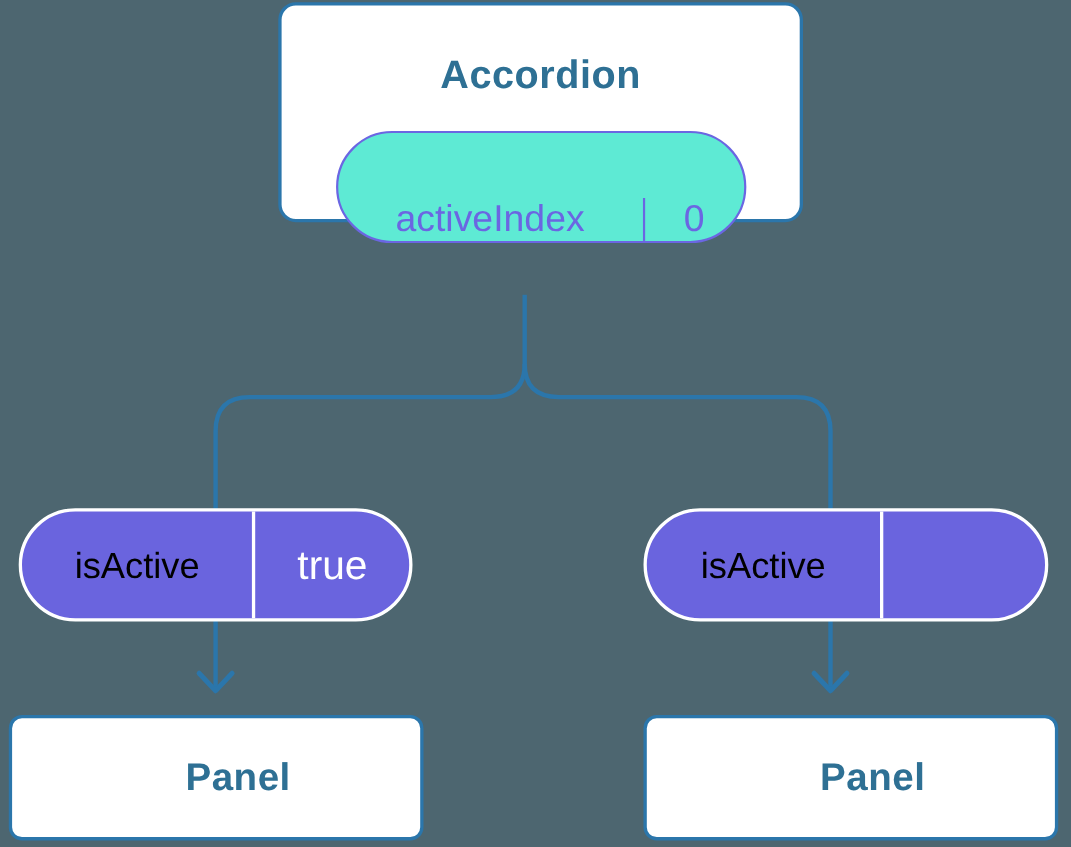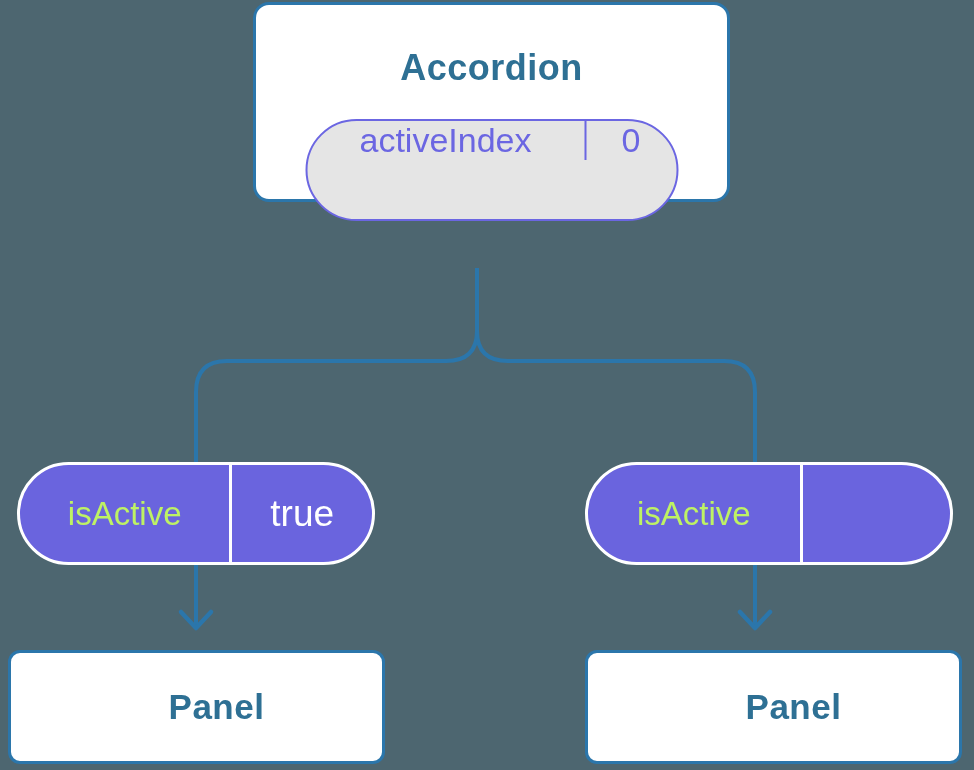--- a/index.html
+++ b/index.html
@@ -57,22 +57,22 @@
   }
   .prop-pill {
     position: absolute;
     left: 50%; top: 114px;
     transform: translateX(-50%);
     width: 373px; height: 102px;
     border: 2.5px solid #6b66e2;
     border-radius: 52px;
     box-sizing: border-box;
     display: flex;
-    align-items: flex-start;
-    background: #e5e5e5;
+    align-items: flex-end;
+    background: #5eead4;
   }
   .prop-pill .pill-label {
     flex: 1 1 auto;
     display: flex;
     align-items: center;
     justify-content: center;
     border-right: 2.5px solid #6b66e2;
     color: #6b66e2;
     font-size: 34px;
   }
@@ -96,21 +96,21 @@
     align-items: stretch;
     z-index: 1;
   }
   .state-pill.left  { left: 17px;  width: 358px; }
   .state-pill.right { left: 585px; width: 368px; }
   .state-pill .pill-label {
     display: flex;
     align-items: center;
     justify-content: center;
     border-right: 3px solid #ffffff;
-    color: #bef264;
+    color: #000000;
     font-size: 33px;
   }
   .state-pill.left  .pill-label { width: 59.5%; }
   .state-pill.right .pill-label { width: 58.5%; }
   .state-pill .pill-value {
     flex: 1 1 auto;
     display: flex;
     align-items: center;
     justify-content: center;
     color: #ffffff;

